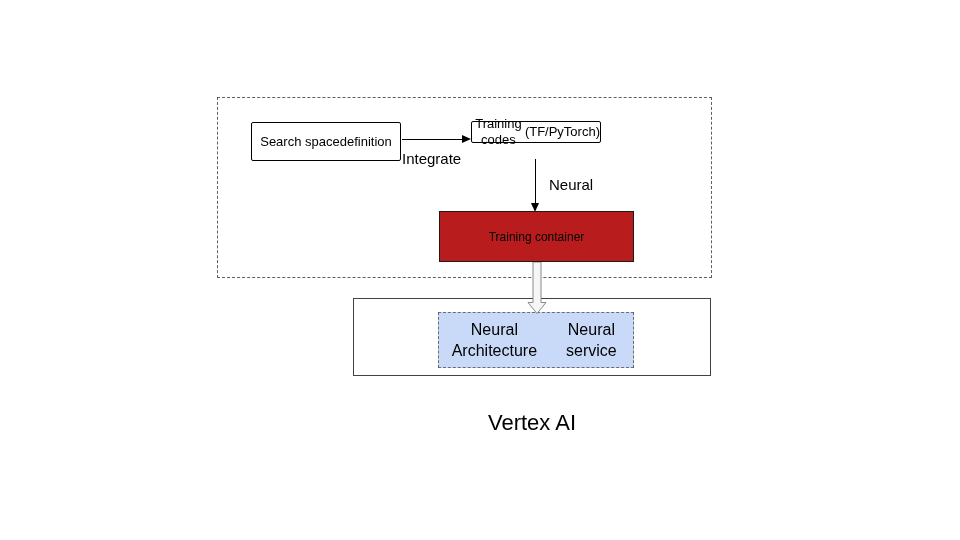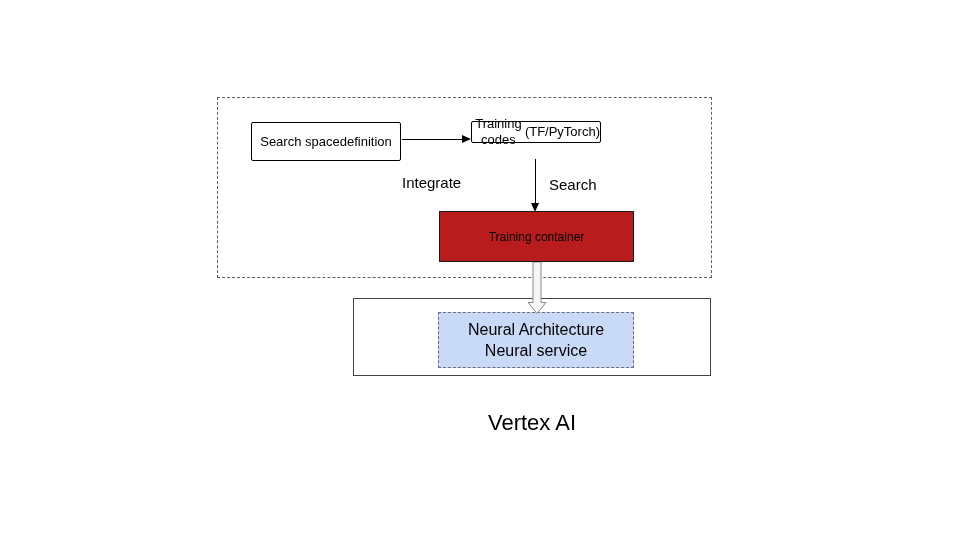--- a/index.html
+++ b/index.html
@@ -38,21 +38,21 @@
   .box-codes  { left: 471px; top: 121px; width: 130px; height: 22px; }
 
   
   .integrate-line { left: 402px; top: 139px; width: 61px; height: 0; border-top: 1.5px solid #000; }
   .integrate-head {
     left: 462px; top: 135px; width: 0; height: 0;
     border-left: 9px solid #000;
     border-top: 4.5px solid transparent;
     border-bottom: 4.5px solid transparent;
   }
-  .label-integrate { left: 402px; top: 150px; font-size: 15px; line-height: 17px; margin-top: 24px; }
+  .label-integrate { left: 402px; top: 150px; font-size: 15px; line-height: 17px; }
 
   
   .build-line { left: 535px; top: 159px; width: 0; height: 45px; border-left: 1.5px solid #000; }
   .build-head {
     left: 531px; top: 203px; width: 0; height: 0;
     border-top: 9px solid #000;
     border-left: 4.5px solid transparent;
     border-right: 4.5px solid transparent;
   }
   .label-build { left: 549px; top: 176px; font-size: 15px; line-height: 17px; }
@@ -72,21 +72,21 @@
   .box-vertex {
     left: 353px; top: 298px; width: 358px; height: 78px;
     background: #ffffff;
     border: 1.5px solid #424242;
   }
 
   
   .box-nas {
     left: 438px; top: 312px; width: 196px; height: 56px;
     border: 1px dashed #6b6b75;
-    display: flex; flex-direction: column;
+    display: flex; flex-direction: row;
     align-items: center; justify-content: center;
     text-align: center;
     font-size: 16px; line-height: 21px;
     color: #000000;
   }
 
   .label-vertex {
     left: 353px; top: 380px; width: 358px;
     text-align: center;
     font-size: 22px; line-height: 21px; margin-top: 32px;
@@ -108,21 +108,21 @@
     <span>Training codes</span>
     <span>(TF/PyTorch)</span>
   </div>
 
   <div class="abs integrate-line"></div>
   <div class="abs integrate-head"></div>
   <div class="abs label-integrate">Integrate</div>
 
   <div class="abs build-line"></div>
   <div class="abs build-head"></div>
-  <div class="abs label-build">Search</div>
+  <div class="abs label-build">Neural</div>
 
   <div class="abs box-container" style="background-color: #b91c1c;">
     <span>Training container</span>
   </div>
 
   <div class="abs box-vertex"></div>
 
   <div class="abs box-nas" style="background-color: rgb(201, 218, 248);">
     <span>Neural Architecture</span>
     <span>Neural service</span>

